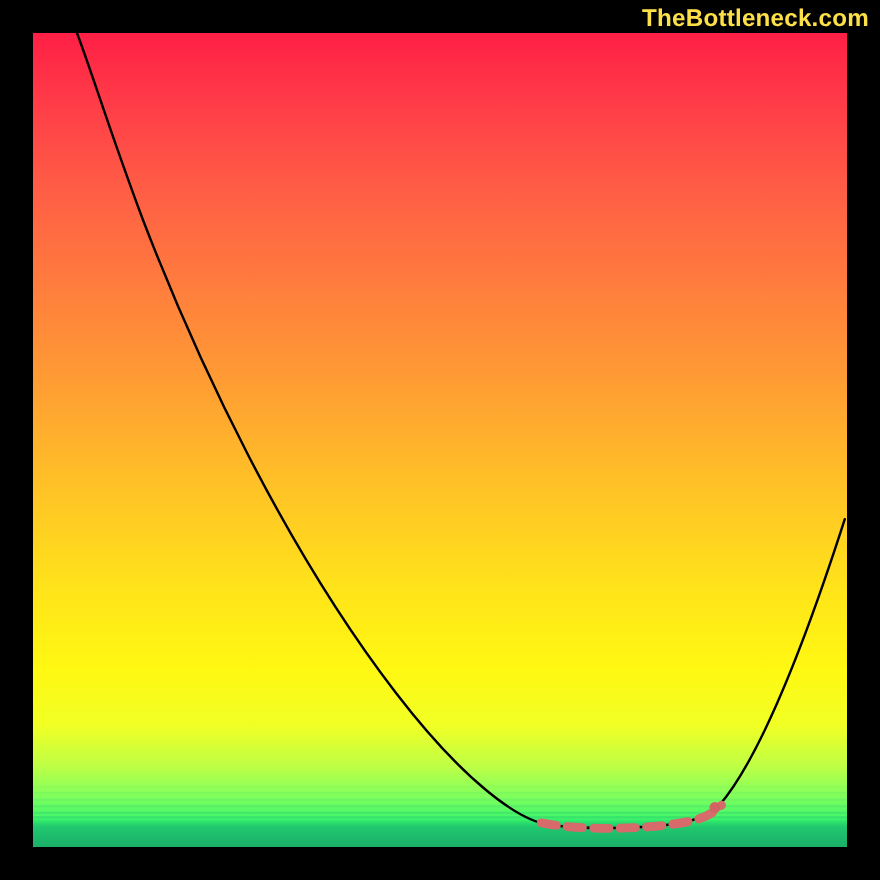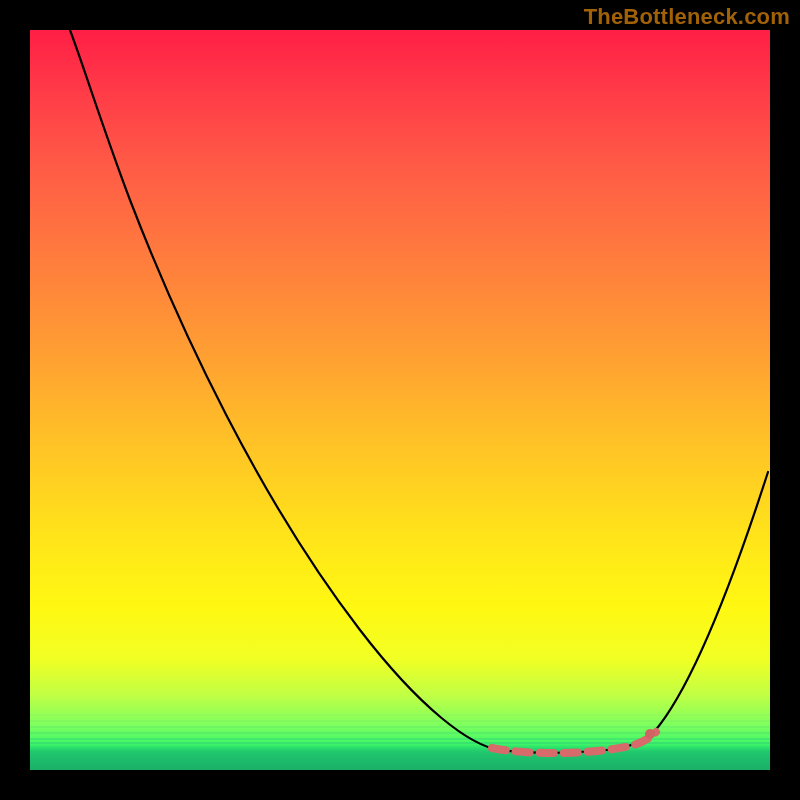--- a/index.html
+++ b/index.html
@@ -10,21 +10,21 @@
     height: 800px;
     background: #000;
   }
   .watermark {
     position: absolute;
     top: 4px;
     right: 10px;
     font-family: Arial, Helvetica, sans-serif;
     font-size: 22px;
     font-weight: 600;
-    color: #a16207;
+    color: #fde047;
     letter-spacing: 0.2px;
     z-index: 10;
   }
   .plot {
     position: absolute;
     left: 30px;
     top: 30px;
     width: 740px;
     height: 740px;
     overflow: hidden;

